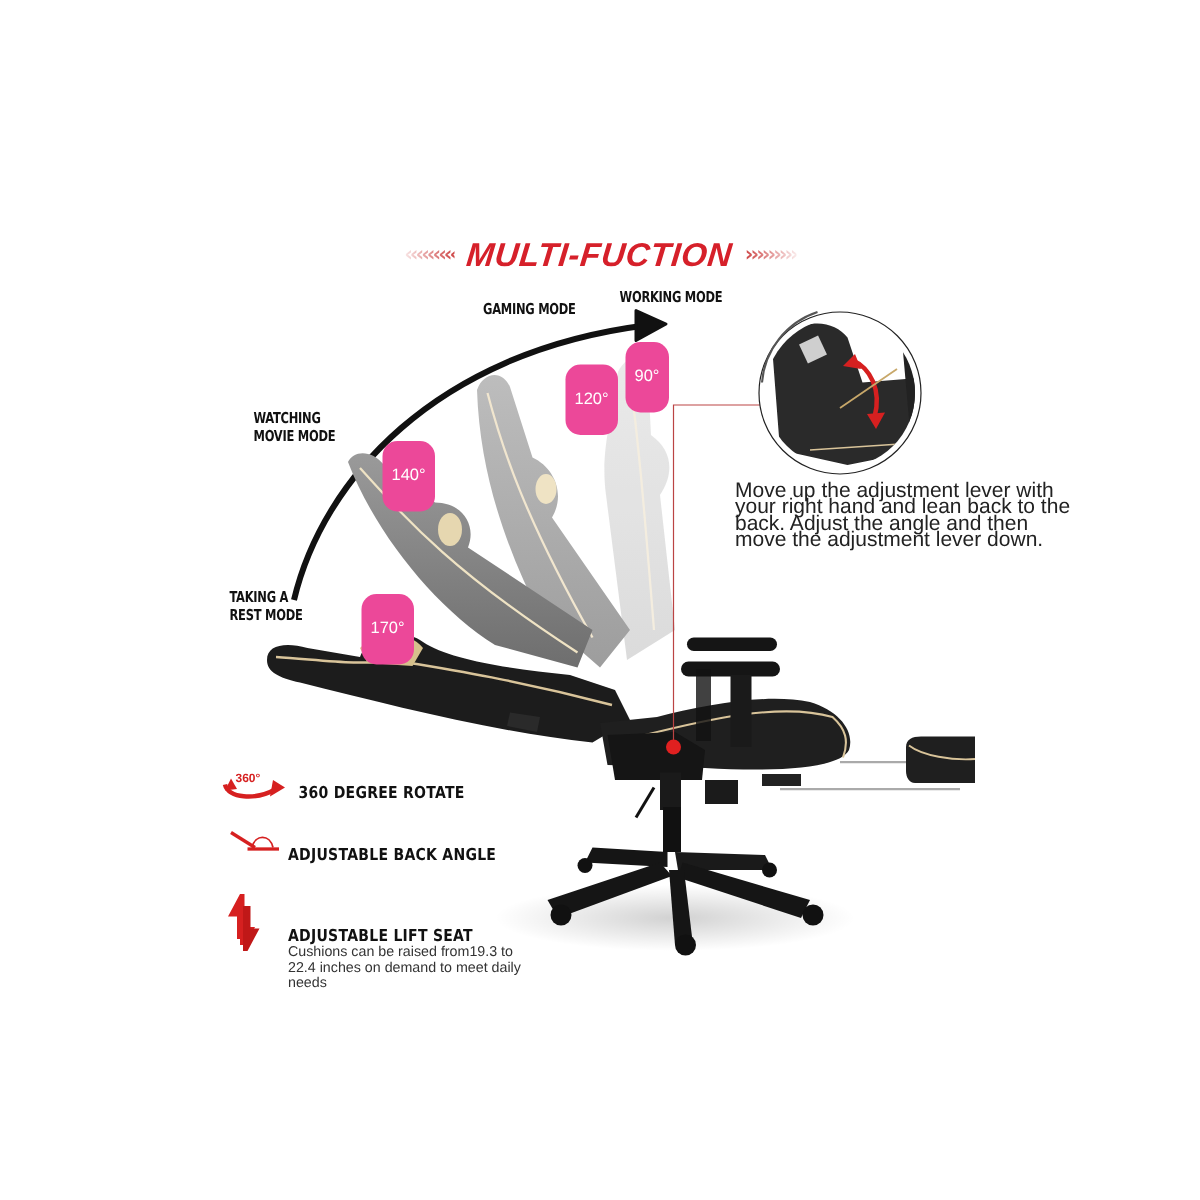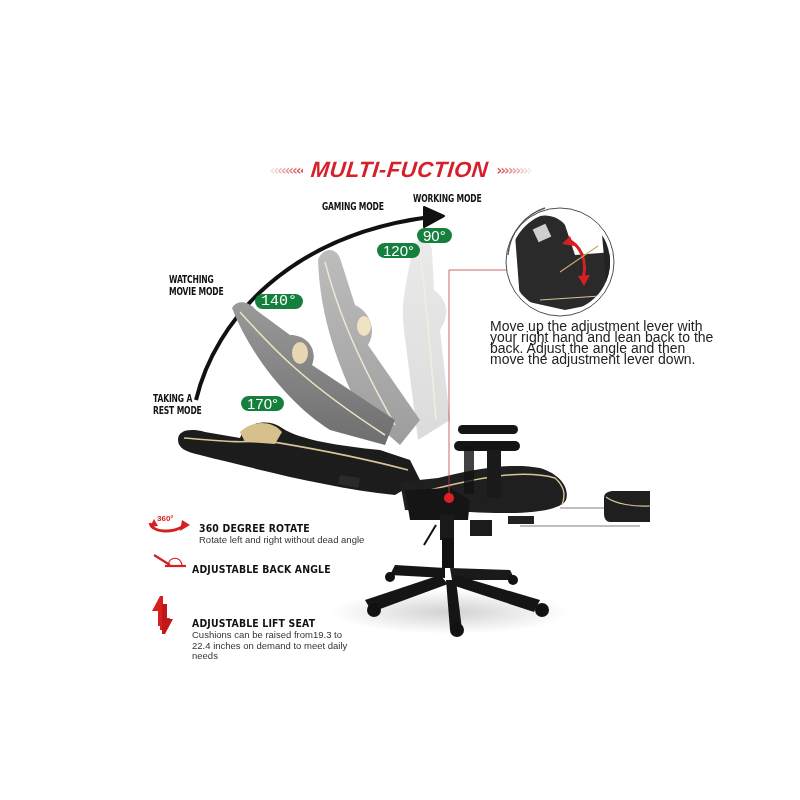--- a/index.html
+++ b/index.html
@@ -8,21 +8,21 @@
 
     
     .title-wrap { left: 200px; top: 150px; width: 400px; height: 40px; display: flex; align-items: center; justify-content: center; }
     .chevrons { font-family: "DejaVu Sans", sans-serif; font-size: 14px; letter-spacing: -2px; color: #c83030; font-weight: bold; }
     .chevrons.left { background: linear-gradient(90deg, rgba(200,48,48,0.1), rgba(200,48,48,0.9)); -webkit-background-clip: text; background-clip: text; color: transparent; margin-right: 8px; }
     .chevrons.right { background: linear-gradient(90deg, rgba(200,48,48,0.9), rgba(200,48,48,0.1)); -webkit-background-clip: text; background-clip: text; color: transparent; margin-left: 8px; }
     .title { font-family: "Liberation Sans", sans-serif; font-weight: 900; font-style: italic; font-size: 22px; color: #d6202a; letter-spacing: 0.5px; transform: skewX(-6deg); }
 
     
     .mode-label { font-family: "DejaVu Sans Condensed", "DejaVu Sans", sans-serif; font-weight: bold; font-size: 10px; line-height: 12px; color: #111; letter-spacing: -0.2px; transform: scaleX(0.85); transform-origin: left top; white-space: nowrap; }
-    .angle-pill { background: #15803d; color: #fff; border-radius: 10px; font-size: 15px; height: 15px; line-height: 15px; padding: 0 6px; font-family: "Liberation Sans", sans-serif; }
+    .angle-pill { background: #ec4899; color: #fff; border-radius: 10px; font-size: 11px; height: 15px; line-height: 15px; padding: 16px 6px; font-family: "Liberation Sans", sans-serif; }
 
     
     .inset-caption { left: 490px; top: 321px; width: 225px; font-size: 14px; line-height: 11px; color: #222; font-family: "Liberation Sans", sans-serif; }
 
     
     .feat { left: 148px; width: 250px; }
     .feat-title { font-family: "DejaVu Sans", sans-serif; font-weight: bold; font-size: 11px; color: #111; letter-spacing: 0.2px; transform: scaleX(0.85); transform-origin: left; white-space: nowrap; }
     .feat-desc { font-size: 9.5px; line-height: 10.5px; color: #333; font-family: "Liberation Sans", sans-serif; }
   </style>
 </head>
@@ -176,33 +176,32 @@
 
 <div class="abs mode-label" style="left:322px;top:201px;">
   <div>GAMING MODE</div>
 </div>
 <div class="abs angle-pill" style="left:333px;top:243px;margin-left:44px;">120°</div>
 
 <div class="abs mode-label" style="left:169px;top:274px;">
   <div>WATCHING</div>
   <div>MOVIE MODE</div>
 </div>
-<div class="abs angle-pill" style="left:255px;top:294px;font-family:Liberation Mono, monospace;">140°</div>
+<div class="abs angle-pill" style="left:255px;top:294px;">140°</div>
 
 <div class="abs mode-label" style="left:153px;top:393px;">
   <div>TAKING A</div>
   <div>REST MODE</div>
 </div>
 <div class="abs angle-pill" style="left:201px;top:396px;margin-left:40px;">170°</div>
 
 <div class="abs inset-caption">Move up the adjustment lever with your right hand and lean back to the back. Adjust the angle and then move the adjustment lever down.</div>
 
 <div class="abs feat" style="left:199px;top:510px;margin-top:12px;">
   <div class="feat-title">360 DEGREE ROTATE</div>
-  <div class="feat-desc">Rotate left and right without dead angle</div>
 </div>
 
 <div class="abs feat" style="left:192px;top:551px;width:175px;margin-top:12px;">
   <div class="feat-title">ADJUSTABLE BACK ANGLE</div>
 </div>
 
 <div class="abs feat" style="left:192px;top:617px;width:165px;">
   <div class="feat-title">ADJUSTABLE LIFT SEAT</div>
   <div class="feat-desc">Cushions can be raised from19.3 to 22.4 inches on demand to meet daily needs</div>
 </div>

